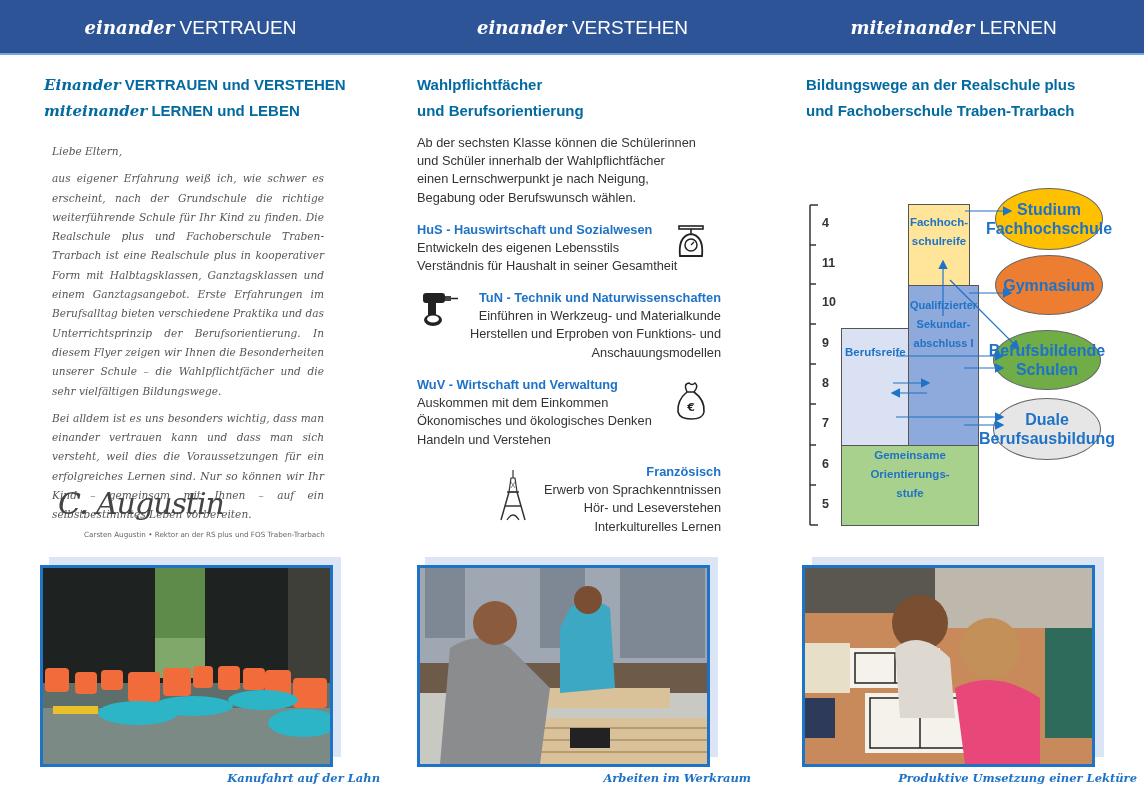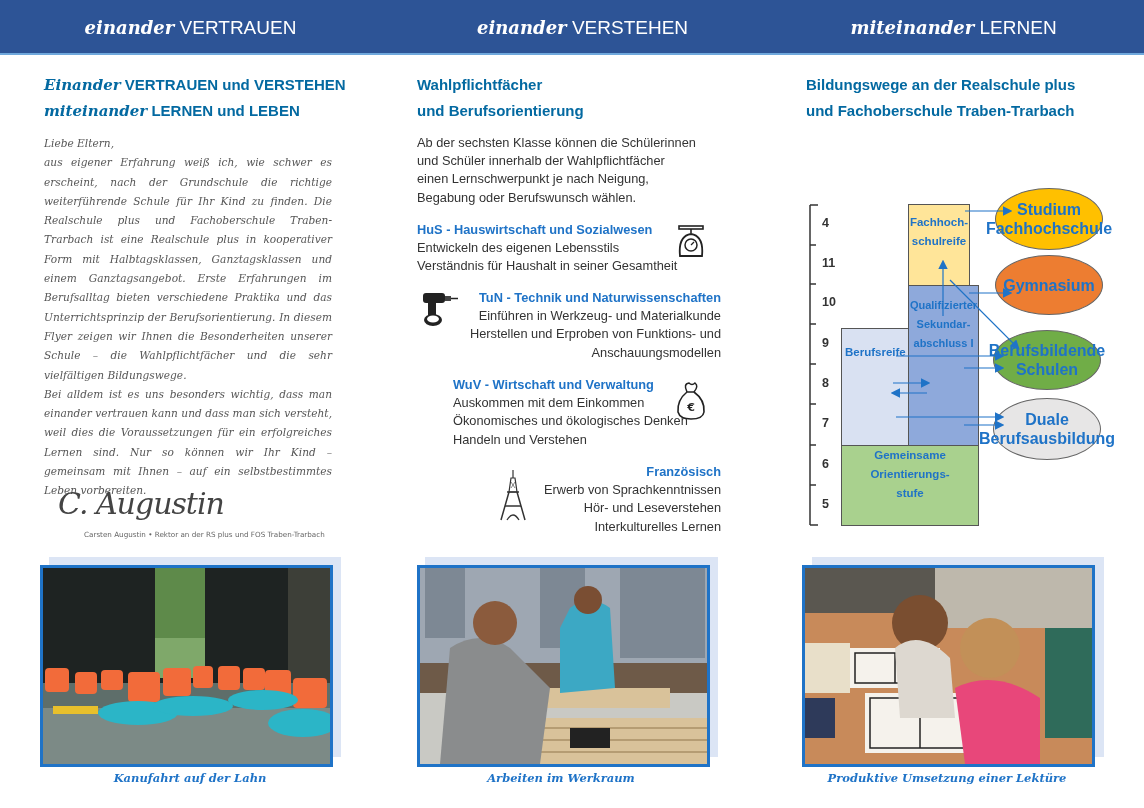--- a/index.html
+++ b/index.html
@@ -3,30 +3,30 @@
 <meta charset="utf-8">
 <style>
   * { box-sizing: border-box; margin: 0; padding: 0; }
   body { width: 1144px; height: 808px; background: #ffffff; position: relative; overflow: hidden; font-family: "Liberation Sans", sans-serif; color: #333; }
   .header { position: absolute; left: 0; top: 0; width: 1144px; height: 55px; background: #2D5496; border-bottom: 2px solid #6FA8DC; }
   .htitle { position: absolute; top: 17px; width: 381px; text-align: center; color: #fff; font-size: 19px; }
   .htitle .script { font-family: "DejaVu Serif", serif; font-style: italic; font-size: 18px; font-weight: bold; }
   .col-title { position: absolute; color: #0369a1; font-weight: bold; font-size: 15px; line-height: 26px; }
   .col-title .script { font-family: "DejaVu Serif", serif; font-style: italic; }
   .hand { position: absolute; left: 44px; width: 288px; font-family: "DejaVu Serif", serif; font-style: italic; font-size: 10.6px; line-height: 19.3px; color: #555; text-align: justify; }
-  .hand p { margin: 0; }
+  .hand p { margin: 8px; }
   .sig { position: absolute; left: 58px; top: 486px; font-family: "DejaVu Serif", serif; font-style: italic; font-size: 30px; color: #444; letter-spacing: -1px; }
   .sigline { position: absolute; left: 44px; top: 530px; font-size: 7.2px; color: #666; font-family: "DejaVu Sans", sans-serif; margin-left: 40px; }
   .mid-text { position: absolute; font-size: 12.8px; line-height: 18.2px; color: #333; }
   .sub-h { color: #1F73C7; font-weight: bold; }
   .right { text-align: right; }
   .icon { position: absolute; }
   .photo-shadow { position: absolute; background: #DCE5F5; }
   .photo { position: absolute; border: 3px solid #1F73C7; overflow: hidden; }
-  .caption { position: absolute; width: 380px; text-align: center; color: #1F73C7; font-family: "DejaVu Serif", serif; font-style: italic; font-weight: bold; font-size: 11.5px; }
+  .caption { position: absolute; width: 380px; text-align: right; color: #1F73C7; font-family: "DejaVu Serif", serif; font-style: italic; font-weight: bold; font-size: 11.5px; }
   .scale-num { position: absolute; left: 822px; font-size: 12.5px; font-weight: bold; color: #333; }
   .box { position: absolute; border: 1px solid #555; color: #1F73C7; font-weight: bold; font-size: 11.5px; text-align: center; line-height: 19px; }
   .ellipse { position: absolute; border-radius: 50%; border: 1px solid #666; color: #1F73C7; font-weight: bold; font-size: 16px; text-align: center; line-height: 19px; display: flex; flex-direction: column; justify-content: center; align-items: center; }
 </style>
 </head>
 <body>
 
 <div class="header">
   <div class="htitle" style="left:392px;">
     <span class="script">einander</span>
@@ -121,21 +121,21 @@
   <ellipse cx="12" cy="30" rx="9" ry="6" fill="#222"></ellipse>
   <ellipse cx="12" cy="29" rx="6" ry="3.5" fill="#fff"></ellipse>
 </svg>
 <div class="mid-text right" style="left:417px; top:289px; width:304px;">
   <div class="sub-h">TuN  - Technik und Naturwissenschaften</div>
   <div>Einführen in Werkzeug- und Materialkunde</div>
   <div>Herstellen und Erproben von Funktions- und</div>
   <div>Anschauungsmodellen</div>
 </div>
 
-<div class="mid-text" style="left:417px; top:376px;margin-left:36px;">
+<div class="mid-text" style="left:417px; top:376px;">
   <div class="sub-h">WuV  - Wirtschaft und Verwaltung</div>
   <div>Auskommen mit dem Einkommen</div>
   <div>Ökonomisches und ökologisches Denken</div>
   <div>Handeln und Verstehen</div>
 </div>
 <svg class="icon" style="left:675px; top:380px;" width="32" height="40" viewBox="0 0 32 40">
   <path d="M12 12 Q8 4 14 3 Q17 6 20 3 Q24 6 19 12" fill="none" stroke="#222" stroke-width="1.5"></path>
   <path d="M12 12 Q2 20 3 32 Q5 39 16 39 Q28 39 29 32 Q30 20 19 12 Z" fill="none" stroke="#222" stroke-width="1.6"></path>
   <text x="16" y="31" text-anchor="middle" font-size="11" font-weight="bold" fill="#222" font-family="DejaVu Sans, sans-serif">€</text>
 </svg>

